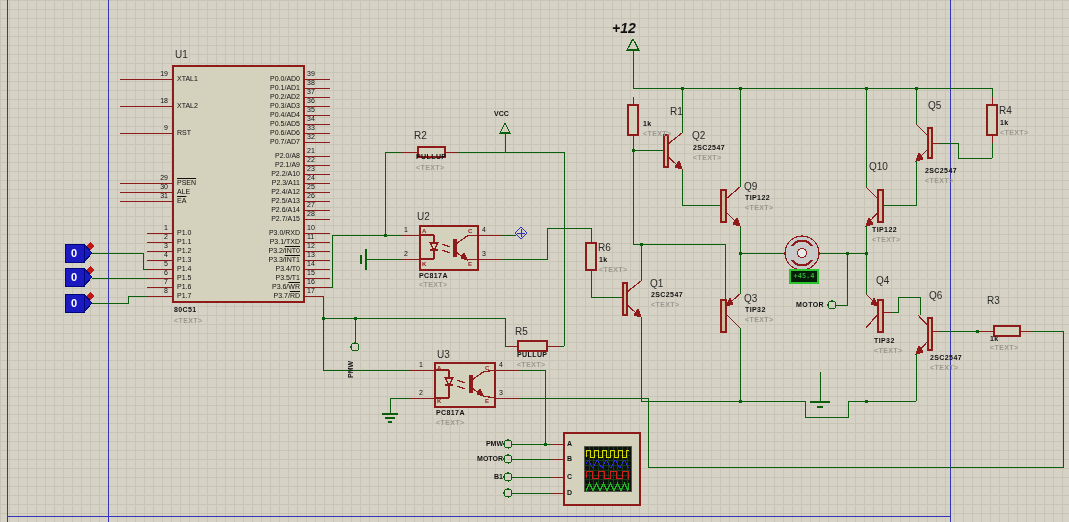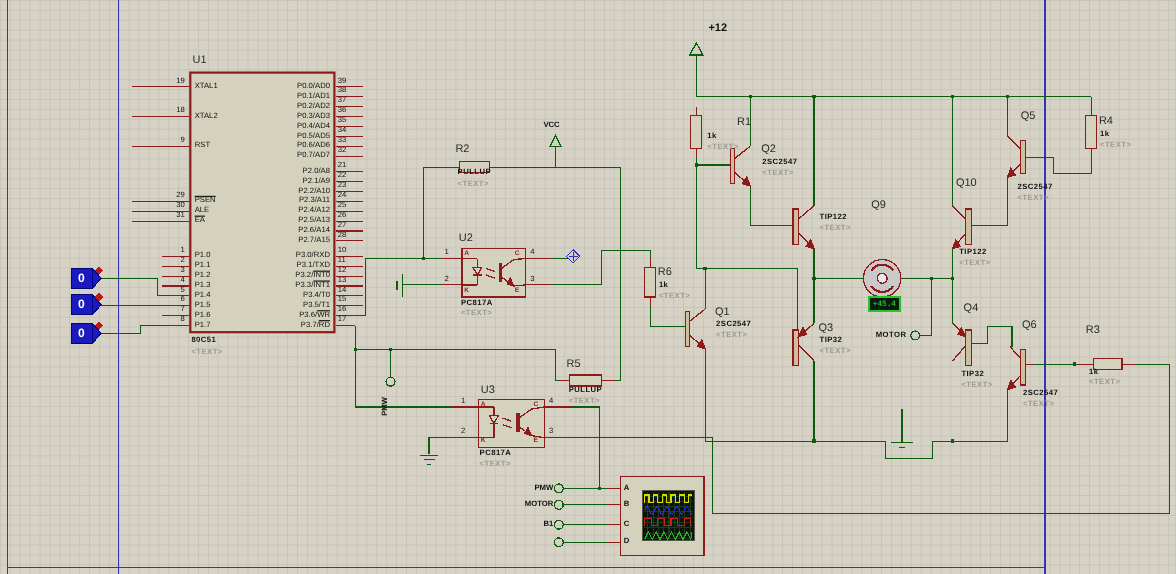--- a/index.html
+++ b/index.html
@@ -391,21 +391,21 @@
   <div class="lb ref" style="left:987px;top:296px;">R3</div>
   <div class="lb ref" style="left:999px;top:106px;">R4</div>
   <div class="lb ref" style="left:515px;top:327px;text-align:right;">R5</div>
   <div class="lb ref" style="left:598px;top:243px;">R6</div>
   <div class="lb ref" style="left:650px;top:279px;">Q1</div>
   <div class="lb ref" style="left:692px;top:131px;">Q2</div>
   <div class="lb ref" style="left:744px;top:294px;">Q3</div>
   <div class="lb ref" style="left:876px;top:276px;">Q4</div>
   <div class="lb ref" style="left:928px;top:101px;">Q5</div>
   <div class="lb ref" style="left:929px;top:291px;">Q6</div>
-  <div class="lb ref" style="left:744px;top:182px;margin-left:48px;">Q9</div>
+  <div class="lb ref" style="left:744px;top:182px;">Q9</div>
   <div class="lb ref" style="left:869px;top:162px;">Q10</div>
 
   <div class="lb val" style="left:174px;top:306px;">80C51</div>
   <div class="lb val" style="left:419px;top:272px;">PC817A</div>
   <div class="lb val" style="left:436px;top:409px;">PC817A</div>
   <div class="lb val" style="left:643px;top:120px;">1k</div>
   <div class="lb val" style="left:416px;top:153px;">PULLUP</div>
   <div class="lb val" style="left:990px;top:335px;">1k</div>
   <div class="lb val" style="left:1000px;top:119px;">1k</div>
   <div class="lb val" style="left:517px;top:351px;">PULLUP</div>
@@ -430,21 +430,21 @@
   <div class="lb ph" style="left:599px;top:266px;">&lt;TEXT&gt;</div>
   <div class="lb ph" style="left:651px;top:301px;">&lt;TEXT&gt;</div>
   <div class="lb ph" style="left:693px;top:154px;">&lt;TEXT&gt;</div>
   <div class="lb ph" style="left:745px;top:316px;">&lt;TEXT&gt;</div>
   <div class="lb ph" style="left:874px;top:347px;">&lt;TEXT&gt;</div>
   <div class="lb ph" style="left:925px;top:177px;">&lt;TEXT&gt;</div>
   <div class="lb ph" style="left:930px;top:364px;">&lt;TEXT&gt;</div>
   <div class="lb ph" style="left:745px;top:204px;">&lt;TEXT&gt;</div>
   <div class="lb ph" style="left:872px;top:236px;">&lt;TEXT&gt;</div>
 
-  <div class="lb pow" style="left:644px;top:21px;font-size:10px;">+12</div>
+  <div class="lb pow" style="left:612px;top:21px;font-size:14px;font-style:italic;">+12</div>
   <div class="lb pow" style="left:494px;top:110px;font-size:7px;">VCC</div>
 
   <div class="lb probe0" style="left:66px;top:248px;">0</div>
   <div class="lb probe0" style="left:66px;top:272px;">0</div>
   <div class="lb probe0" style="left:66px;top:298px;">0</div>
 
   <div class="lb disp" style="left:791px;top:273px;">+45.4</div>
   <div class="lb val" style="left:772px;top:301px;width:52px;text-align:right;">MOTOR</div>
   <div class="lb vert" style="left:347px;top:378px;">PMW</div>
 

